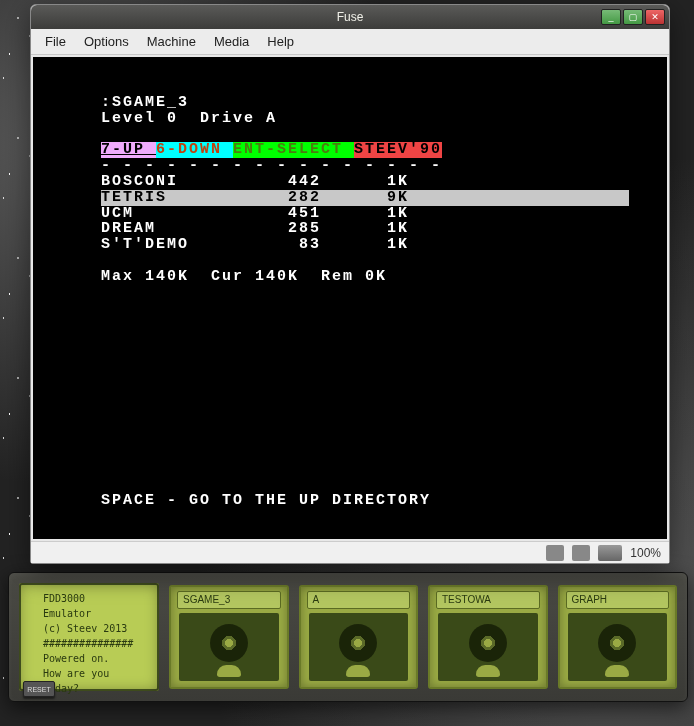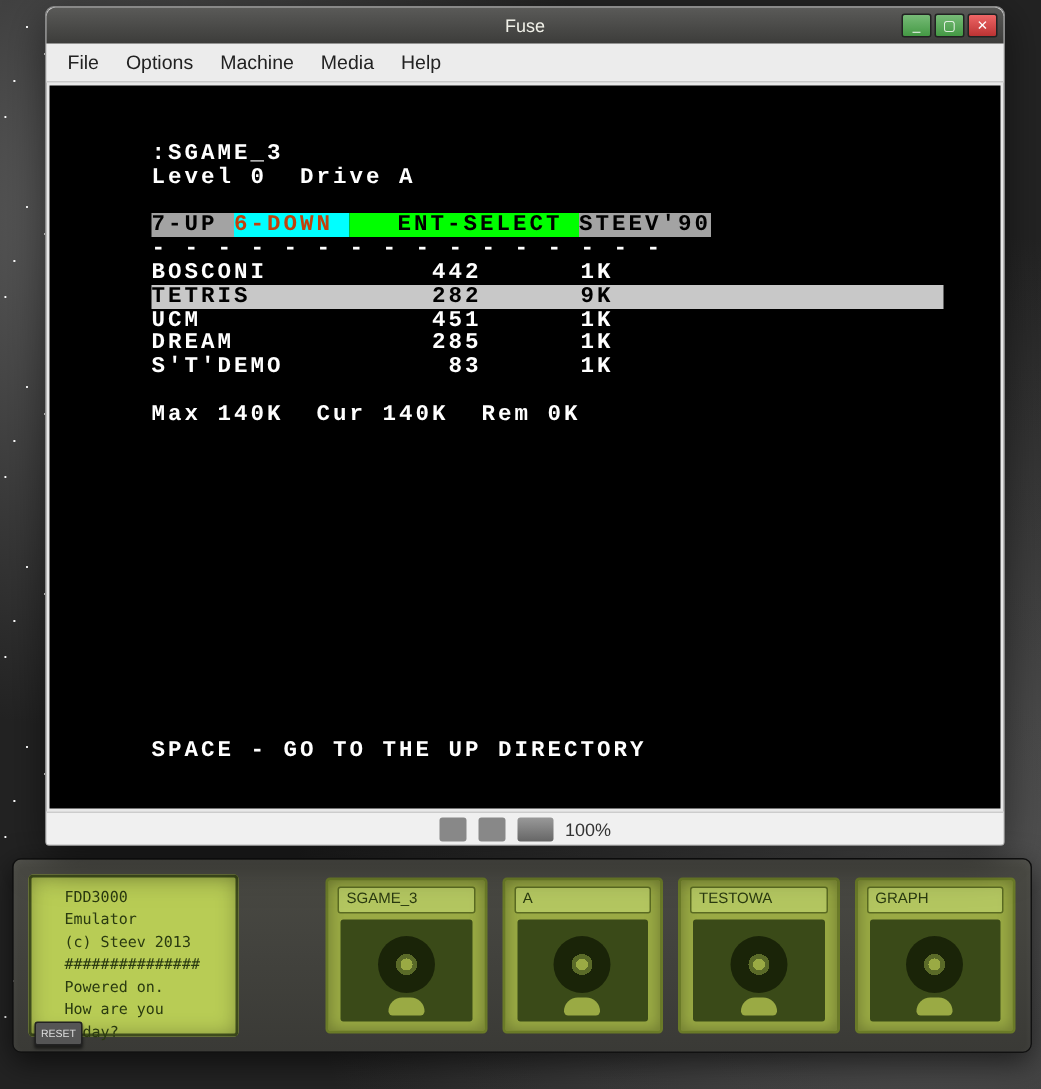--- a/index.html
+++ b/index.html
@@ -81,32 +81,32 @@
 }
 .sline { white-space: pre; padding: 0 14px 0 68px; }
 .banner {
   margin-left: 68px;
   width: 496px;
   display: flex;
   height: 16px;
   font-family: 'Courier New', monospace;
 }
 .bseg { white-space: pre; }
-.bseg.y { background: #a3a3a3; color: #000; }
+.bseg.y { background: #f0abfc; color: #000; text-decoration: underline; }
 .bseg.c { background: #00ffff; color: #c2410c; }
-.bseg.g { background: #00ff00; color: #000000; padding-left: 32px; }
-.bseg.m { background: #a3a3a3; color: #000; }
+.bseg.g { background: #00ff00; color: #4d7c0f; }
+.bseg.m { background: #ef4444; color: #000; }
 .dashes { color: #fff; }
 .row { white-space: pre; color: #fff; margin-left: 68px; width: 528px; }
 .row.sel { background: #c8c8c8; color: #000; }
 .space-hint { position: absolute; bottom: 30px; left: 0; right: 0; }
 .statusbar {
   height: 22px; background: #f0f0f0;
   border-top: 1px solid #ccc;
-  display: flex; align-items: center; justify-content: center;
+  display: flex; align-items: center; justify-content: flex-end;
   padding: 0 8px; gap: 8px;
   font-size: 12px; color: #333;
 }
 .sb-icon {
   width: 18px; height: 16px;
   background: #888;
   border-radius: 2px;
 }
 .sb-icon.cass {
   width: 24px;
@@ -140,21 +140,21 @@
   position: absolute;
   left: 14px; bottom: -2px; transform: translateY(-6px);
   width: 32px; height: 16px;
   background: #555; border: 1px solid #222;
   border-radius: 2px;
   font-size: 7px; color: #ddd;
   display: flex; align-items: center; justify-content: center;
   cursor: pointer;
   box-shadow: 0 2px 2px rgba(0,0,0,.5);
 }
-.drives { display: flex; gap: 10px; flex: 1; margin-left: 48px; }
+.drives { display: flex; gap: 10px; flex: 1; }
 .drive {
   flex: 1; height: 104px;
   background: #9aaa44;
   border-radius: 3px;
   border: 2px solid #6a7a28;
   box-shadow: inset 0 0 10px rgba(0,0,0,.3);
   position: relative;
   cursor: pointer;
 }
 .drive-label {

